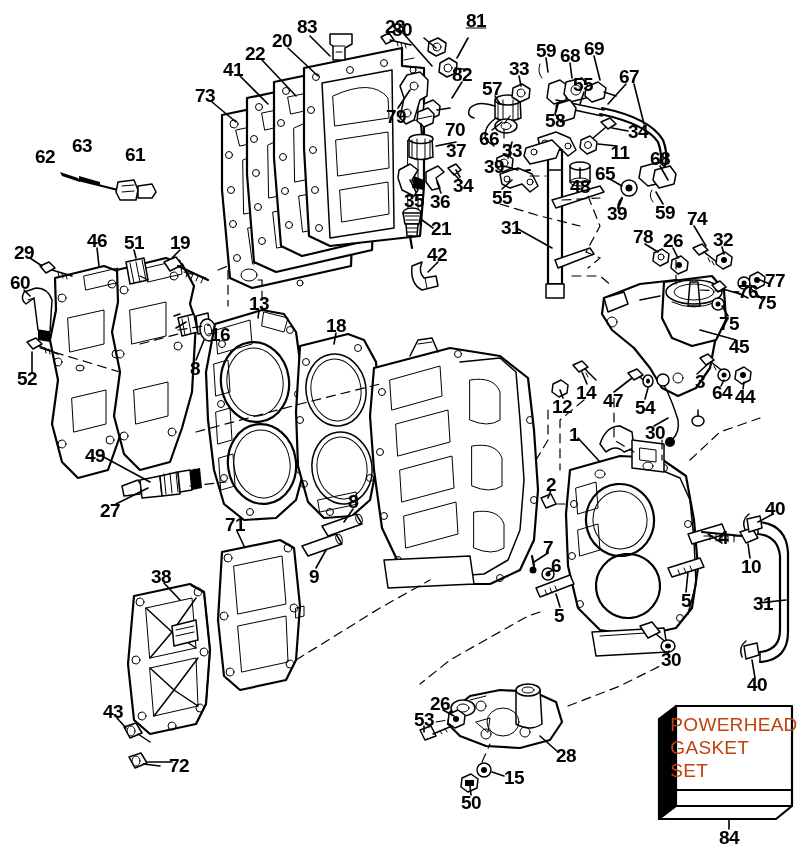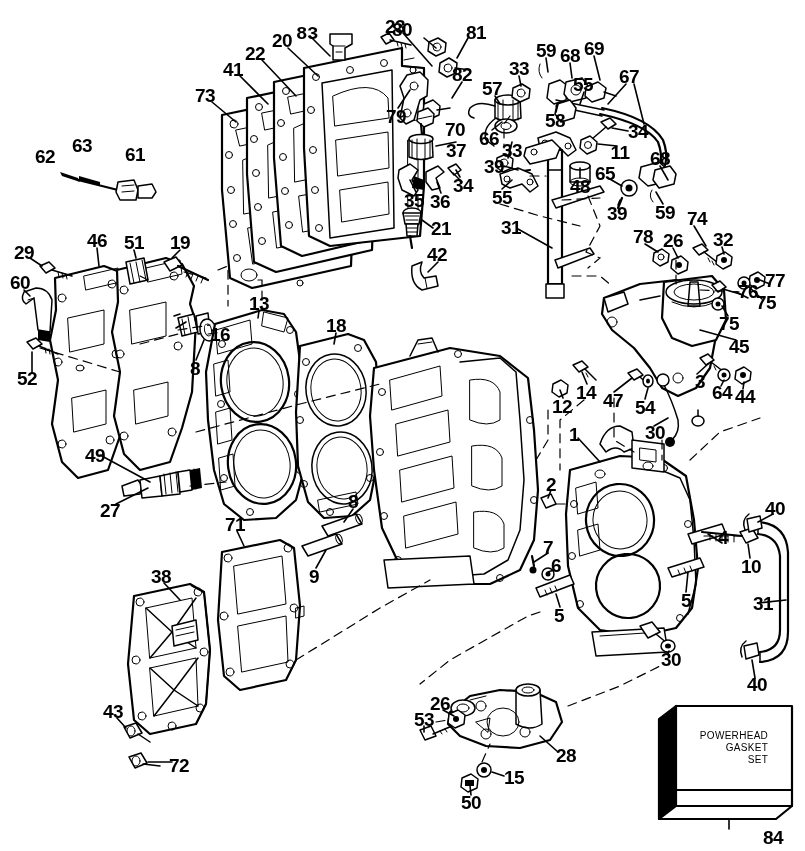--- a/index.html
+++ b/index.html
@@ -2,23 +2,23 @@
 <html><head>
 <meta charset="utf-8">
 <style>
   html,body{margin:0;padding:0;background:#fff;}
   body{width:805px;height:851px;font-family:"Liberation Sans",sans-serif;overflow:hidden;}
   #diagram{position:relative;width:805px;height:851px;background:#fff;}
   #art{position:absolute;left:0;top:0;width:805px;height:851px;}
   .callout{position:absolute;font-family:"Liberation Sans",sans-serif;font-weight:bold;
            font-size:19px;color:#000;line-height:1;white-space:nowrap;
            transform:translate(-50%,-50%);letter-spacing:-0.5px;}
-  .boxlabel{position:absolute;transform:translate(-50%,-50%);text-align:right;
-            font-family:"Liberation Sans",sans-serif;font-size:10px;font-weight:500;
-            color:#000000;line-height:1.22;white-space:pre-line;letter-spacing:0.3px;}
+  .boxlabel{position:absolute;transform:translate(-50%,-50%);text-align:left;
+            font-family:"Liberation Sans",sans-serif;font-size:19px;font-weight:500;
+            color:#c2410c;line-height:1.22;white-space:pre-line;letter-spacing:0.3px;}
 </style>
 </head>
 <body>
 
 <div id="diagram">
 
   <svg id="art" viewBox="0 0 805 851" xmlns="http://www.w3.org/2000/svg">
     <defs>
       <style>
         .ln{fill:none;stroke:#000;stroke-width:1.5;stroke-linecap:round;stroke-linejoin:round;}
@@ -814,24 +814,24 @@
       <path class="wh2" d="M676 706 L792 706 L792 790 L676 790 Z"></path>
       <path class="wh2" d="M659 819 L676 806 L792 806 L776 819 Z"></path>
       <path class="ln2" d="M659 719 L676 706 M659 819 L659 719 M676 790 L676 806 M792 790 L792 806"></path>
     </g>
   </svg>
 
   <div class="boxlabel" style="left:734px;top:748px;">POWERHEAD
 GASKET
 SET</div>
 
-  <div class="callout" style="left:307px;top:34px;font-family:Liberation Mono, monospace;">83</div>
+  <div class="callout" style="left:307px;top:26px;">83</div>
   <div class="callout" style="left:395px;top:26px;">23</div>
   <div class="callout" style="left:402px;top:29px;">80</div>
-  <div class="callout" style="left:476px;top:32px;">81</div>
+  <div class="callout" style="left:476px;top:20px;text-decoration:underline;">81</div>
   <div class="callout" style="left:255px;top:53px;">22</div>
   <div class="callout" style="left:282px;top:40px;">20</div>
   <div class="callout" style="left:546px;top:50px;">59</div>
   <div class="callout" style="left:570px;top:55px;">68</div>
   <div class="callout" style="left:594px;top:48px;">69</div>
   <div class="callout" style="left:233px;top:69px;">41</div>
   <div class="callout" style="left:519px;top:68px;">33</div>
   <div class="callout" style="left:629px;top:76px;">67</div>
   <div class="callout" style="left:462px;top:74px;">82</div>
   <div class="callout" style="left:492px;top:88px;">57</div>
@@ -906,15 +906,15 @@
   <div class="callout" style="left:763px;top:603px;">31</div>
   <div class="callout" style="left:671px;top:659px;">30</div>
   <div class="callout" style="left:757px;top:684px;">40</div>
   <div class="callout" style="left:440px;top:703px;">26</div>
   <div class="callout" style="left:424px;top:719px;">53</div>
   <div class="callout" style="left:113px;top:711px;">43</div>
   <div class="callout" style="left:566px;top:755px;">28</div>
   <div class="callout" style="left:179px;top:765px;">72</div>
   <div class="callout" style="left:514px;top:777px;">15</div>
   <div class="callout" style="left:471px;top:802px;">50</div>
-  <div class="callout" style="left:729px;top:837px;margin-left:44px;">84</div>
+  <div class="callout" style="left:729px;top:837px;">84</div>
 
 </div>
 
 </body></html>

